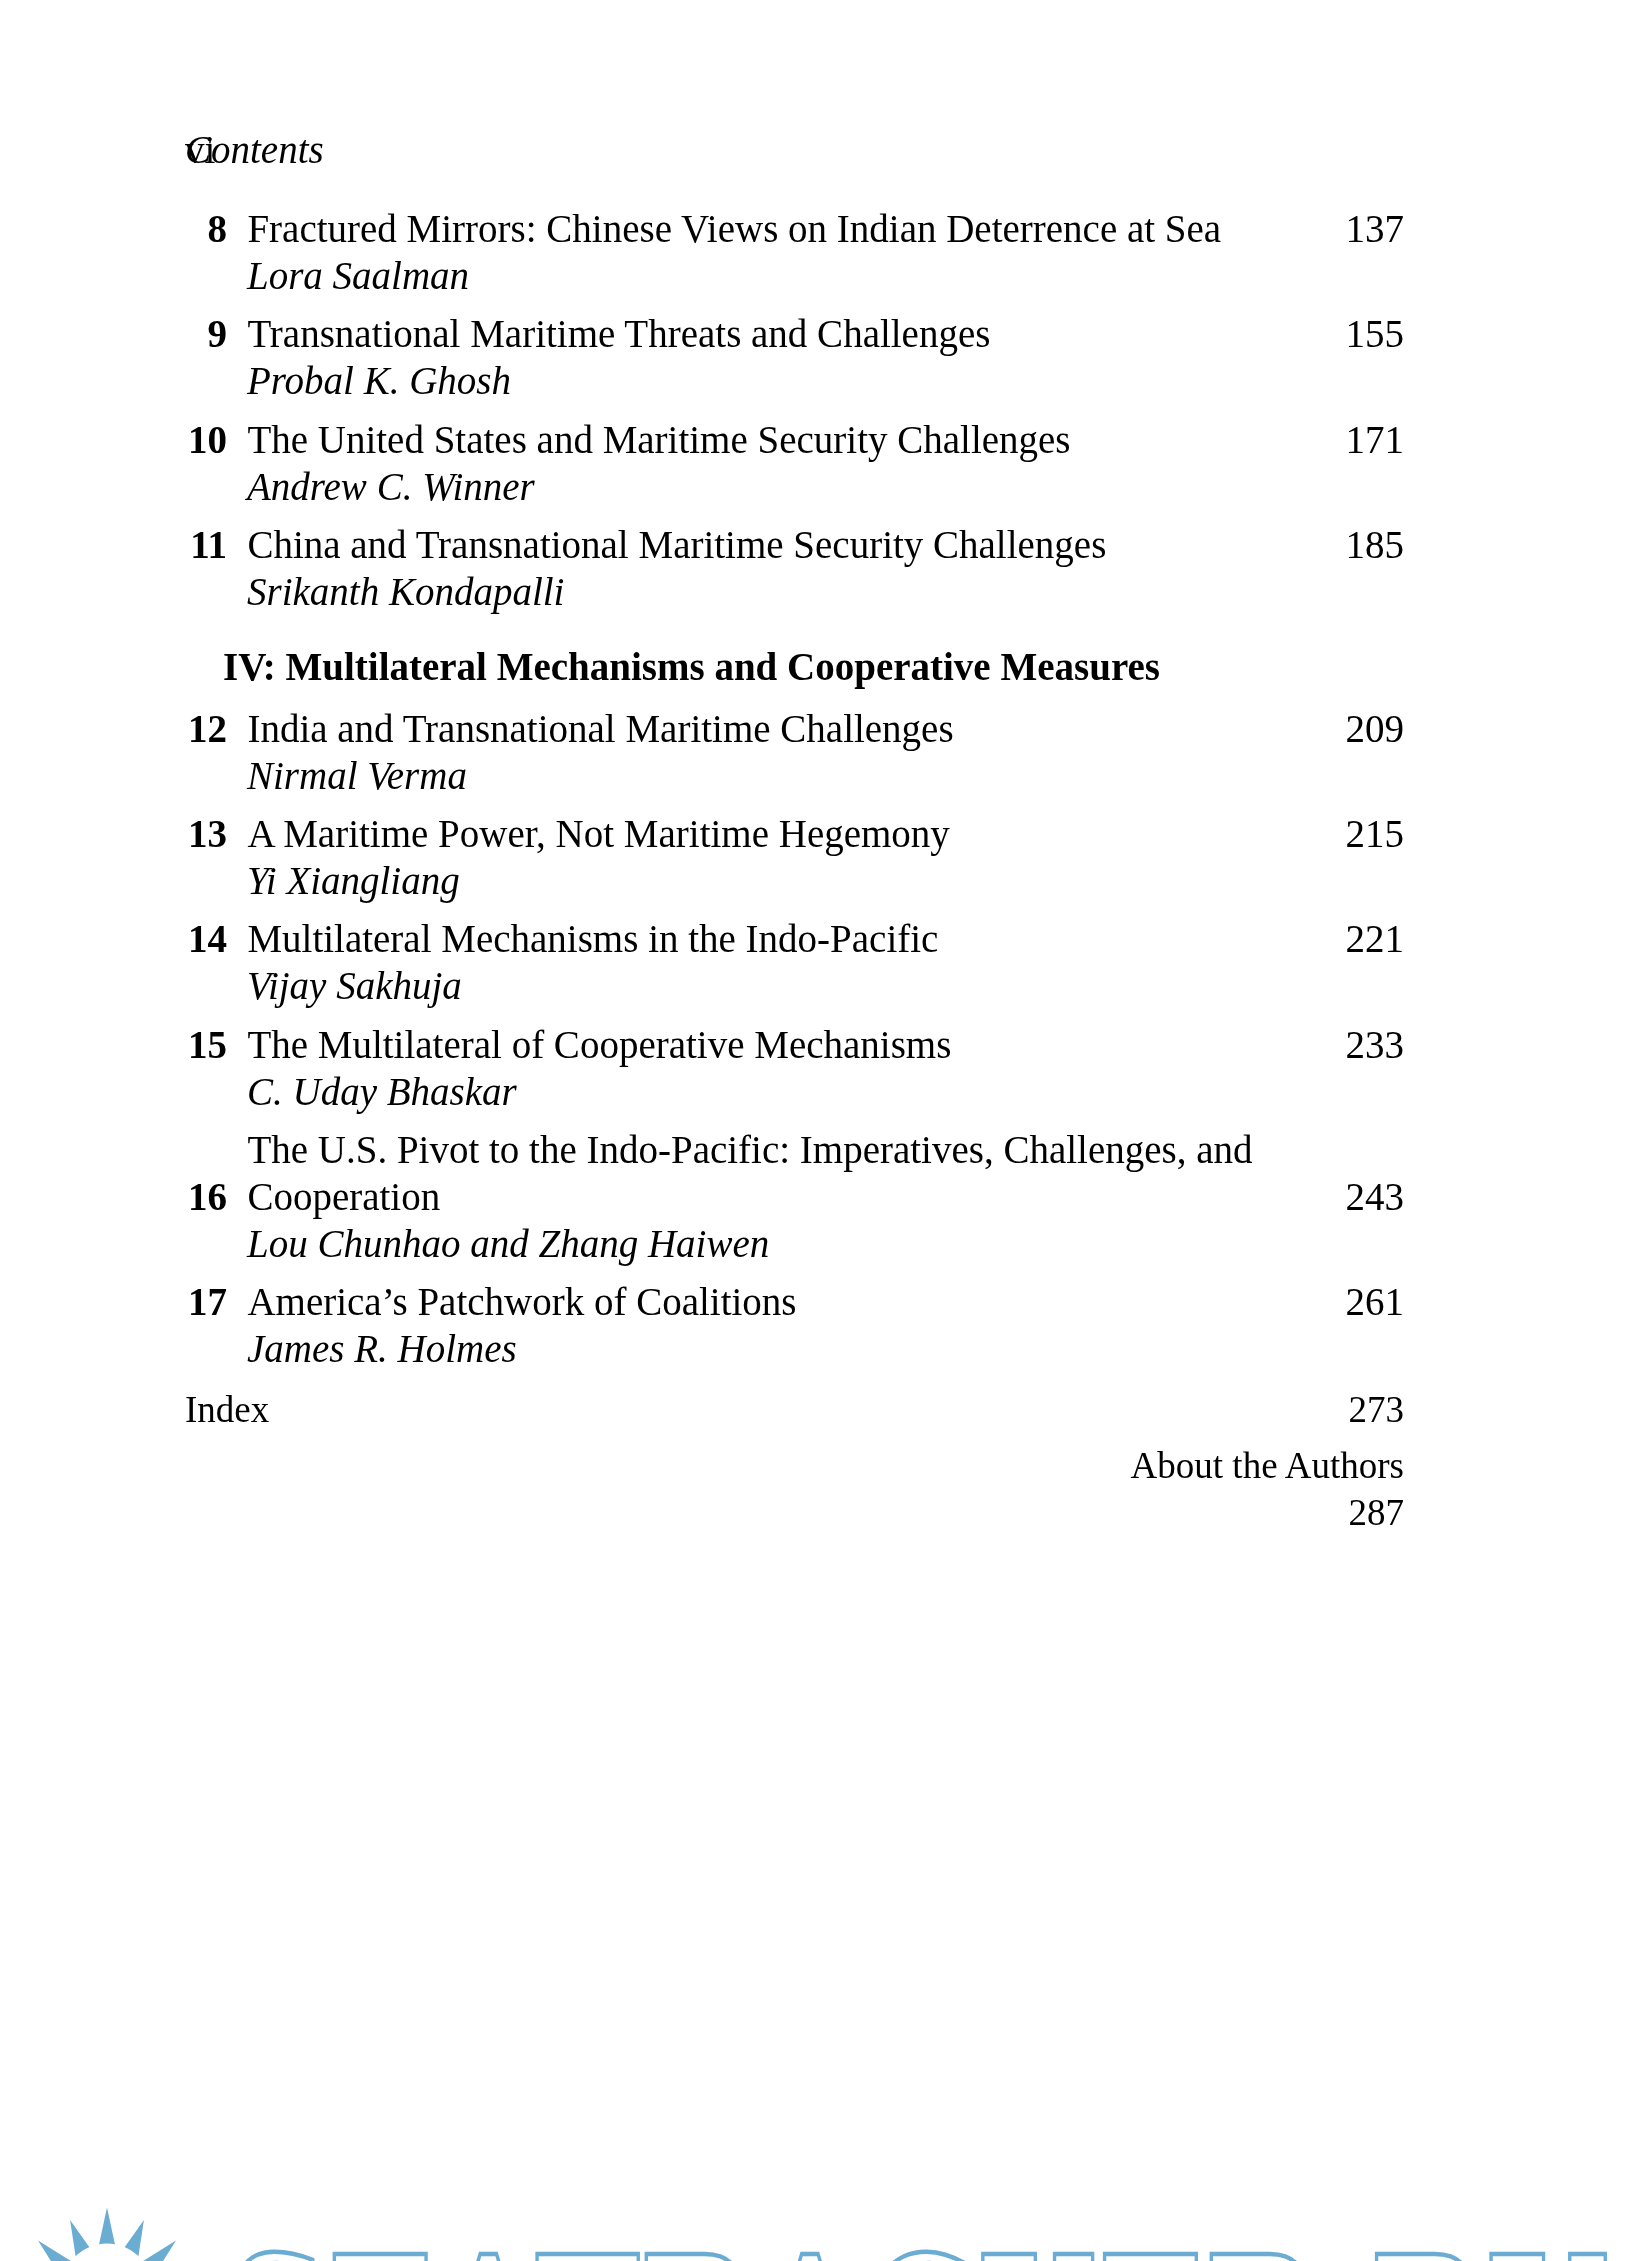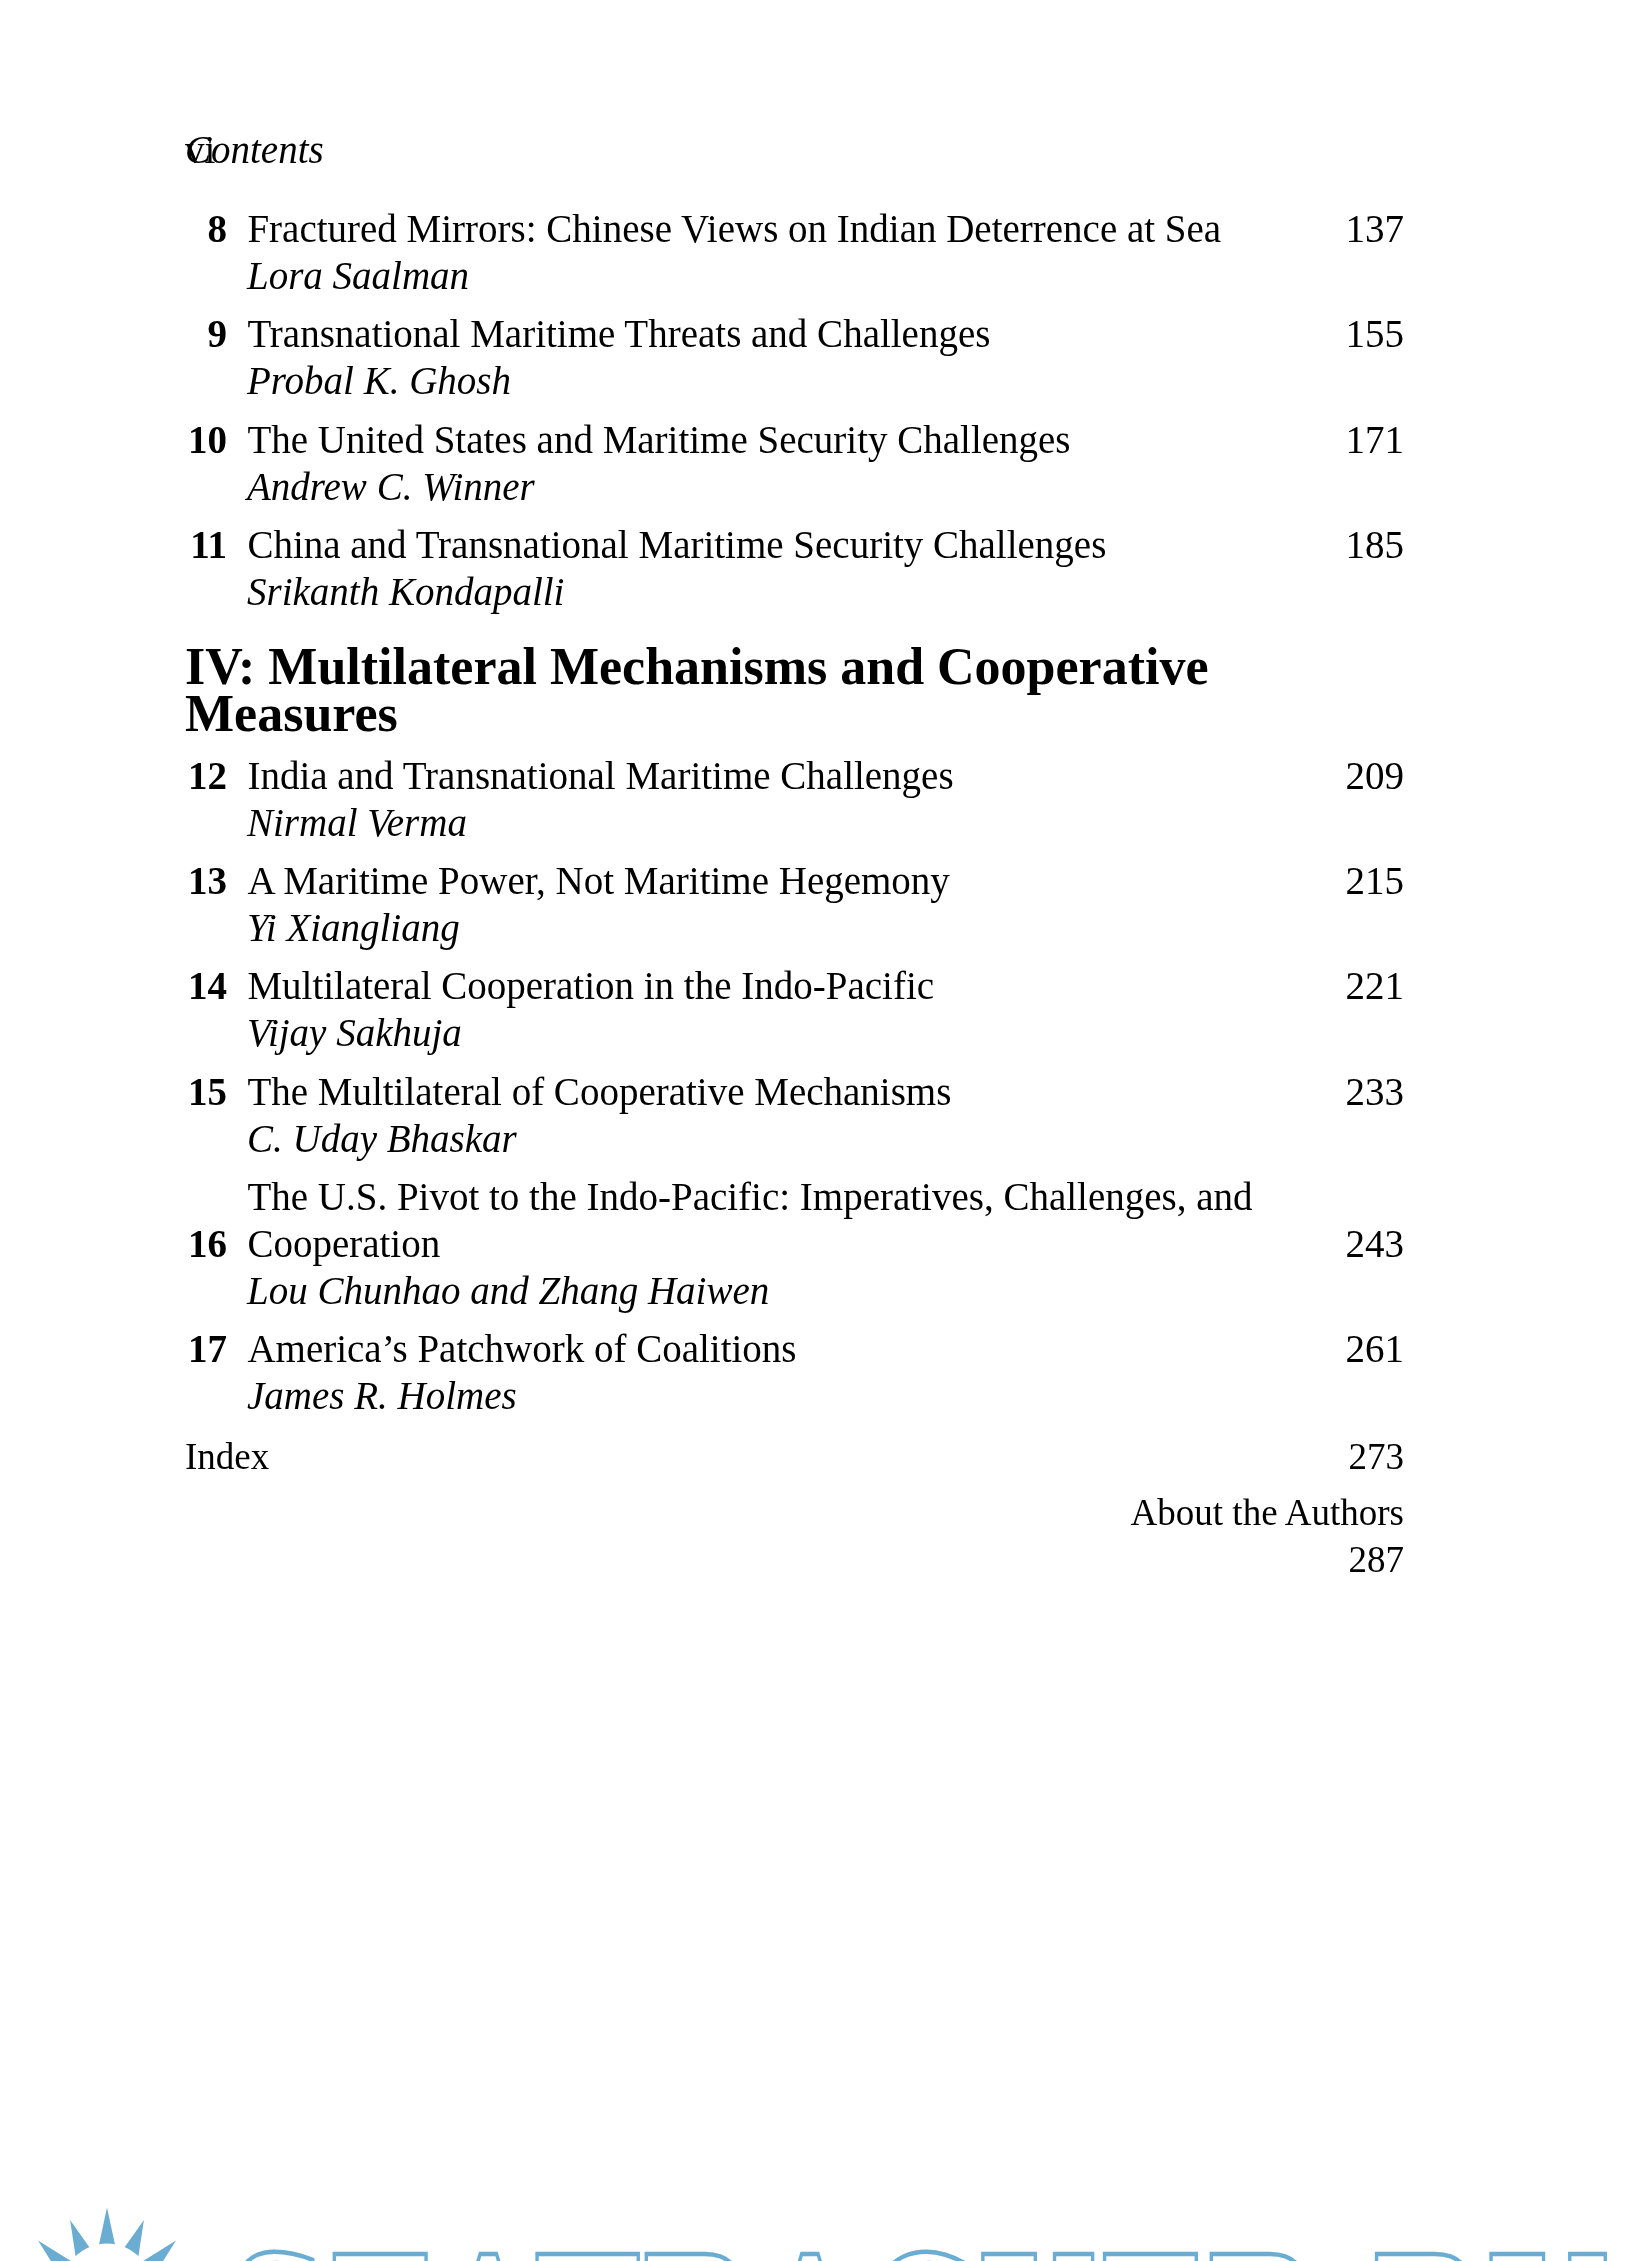--- a/index.html
+++ b/index.html
@@ -40,23 +40,23 @@
     font-weight: bold;
   }
   .title { flex: 1; padding-left: 20.4px; }
   .pageno { flex: none; margin-left: 13.6px; text-align: center; }
   .author {
     font-size: 39px; line-height: 47px;
     font-style: italic;
     padding-left: 62px;
   }
   .section-head {
-    font-size: 52px; line-height: 47px;
+    font-size: 39px; line-height: 47px;
     font-weight: bold;
-    margin-top: 28px; margin-bottom: 15px;
+    margin-top: 28px; margin-bottom: 15px; margin-left: 38px;
   }
   .back-row {
     display: flex; align-items: flex-end;
     font-size: 37px; line-height: 47px;
   }
   .back-row .btitle { flex: 1; }
   .back-index { margin-top: 13.6px; }
   .back-authors { margin-top: 9.5px; flex-direction: column; }
   
   .watermark {
@@ -142,21 +142,21 @@
       <span class="num">13</span>
       <span class="title">A Maritime Power, Not Maritime Hegemony</span>
       <span class="pageno">215</span>
     </div>
     <div class="author">Yi Xiangliang</div>
   </div>
 
   <div class="entry">
     <div class="trow">
       <span class="num">14</span>
-      <span class="title">Multilateral Cooperation in the Indo-Pacific</span>
+      <span class="title">Multilateral Mechanisms in the Indo-Pacific</span>
       <span class="pageno">221</span>
     </div>
     <div class="author">Vijay Sakhuja</div>
   </div>
 
   <div class="entry">
     <div class="trow">
       <span class="num">15</span>
       <span class="title">The Multilateral of Cooperative Mechanisms</span>
       <span class="pageno">233</span>

